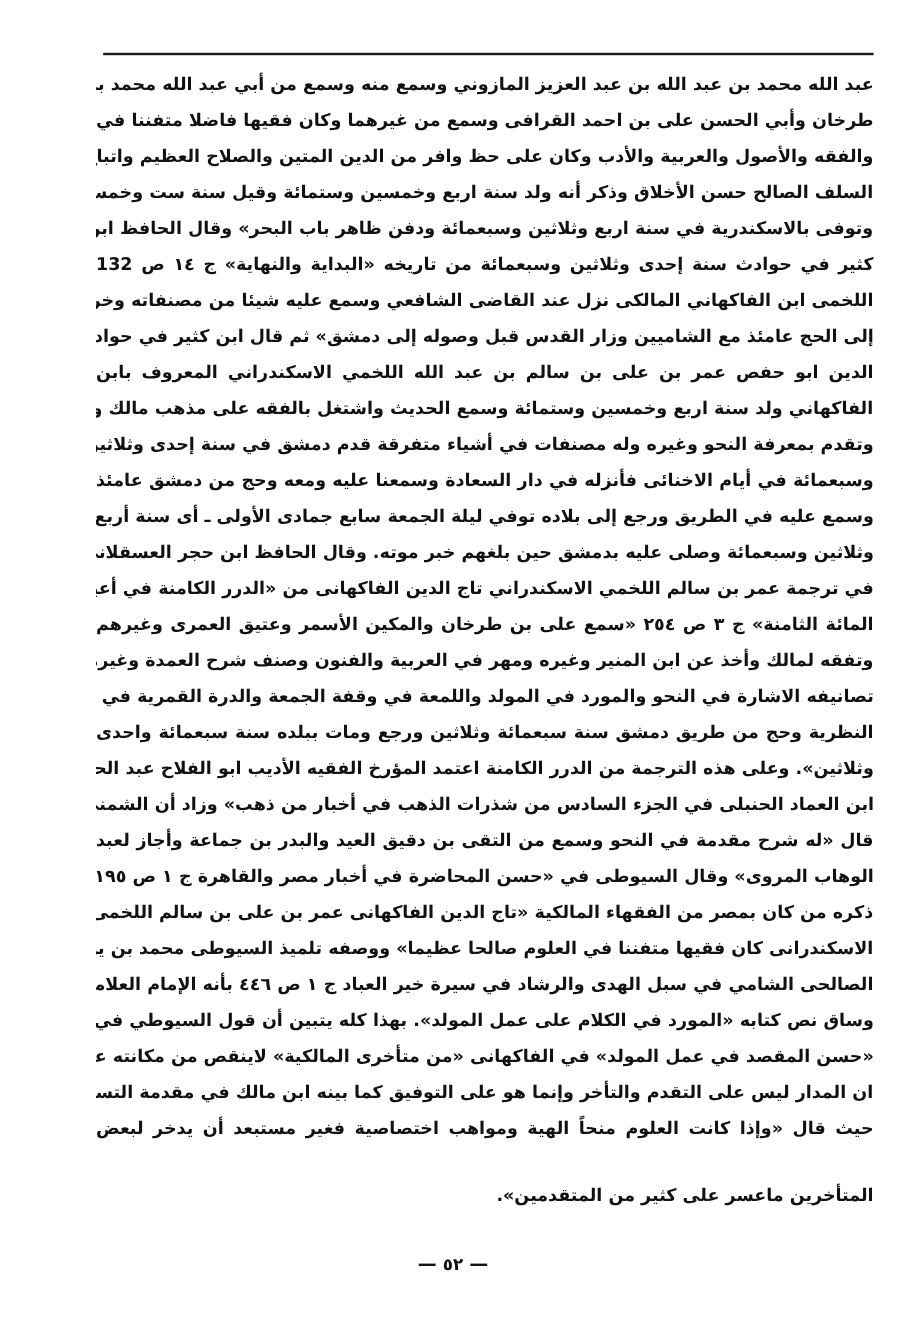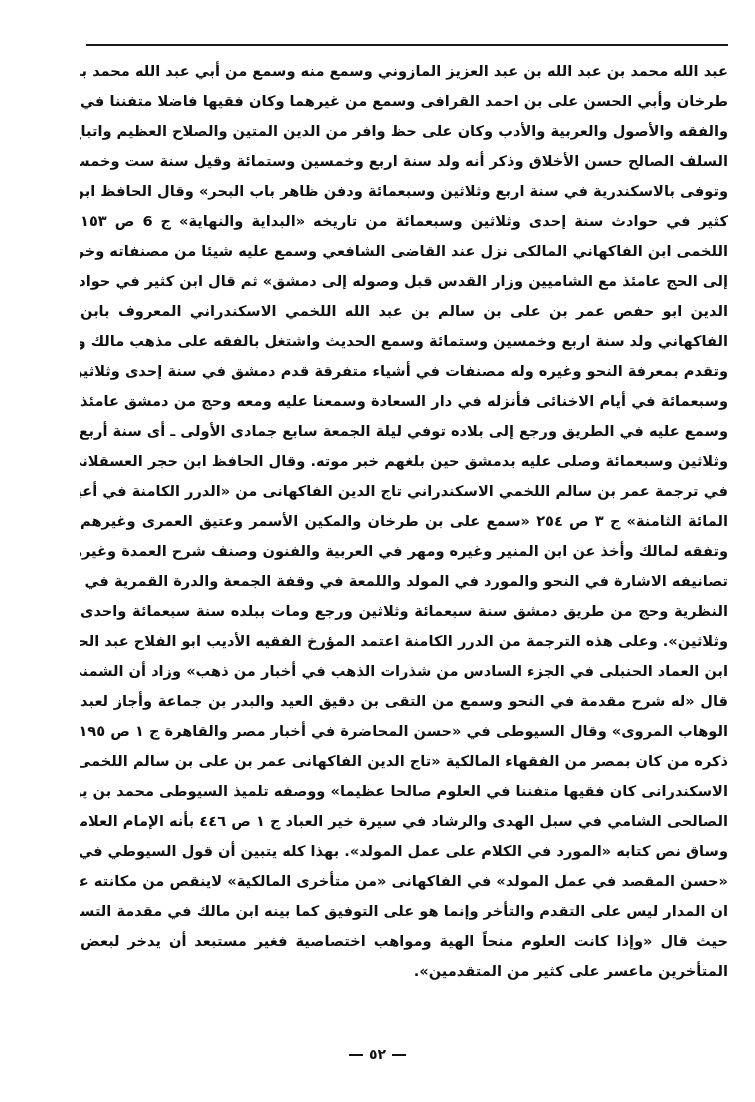--- a/index.html
+++ b/index.html
@@ -45,20 +45,21 @@
       font-size: 14.6px;
       font-weight: bold;
       text-align: justify;
       text-align-last: justify;
       white-space: nowrap;
       overflow: hidden;
       color: #111111;
     }
     .line.last {
       text-align-last: right;
+      margin-top: 26px;
     }
     .page-number {
       position: absolute;
       left: 0;
       width: 755px;
       top: 1046px;
       text-align: center;
       direction: rtl;
       font-size: 14px;
       font-weight: bold;
@@ -78,21 +79,21 @@
 
 <div class="page">
   <div class="top-rule"></div>
 
   <div class="body-text">
     <span class="line">عبد الله محمد بن عبد الله بن عبد العزيز المازوني وسمع منه وسمع من أبي عبد الله محمد بن</span>
     <span class="line">طرخان وأبي الحسن على بن احمد القرافى وسمع من غيرهما وكان فقيها فاضلا متفننا في الحديث</span>
     <span class="line">والفقه والأصول والعربية والأدب وكان على حظ وافر من الدين المتين والصلاح العظيم واتباع</span>
     <span class="line">السلف الصالح حسن الأخلاق وذكر أنه ولد سنة اربع وخمسين وستمائة وقيل سنة ست وخمسين</span>
     <span class="line">وتوفى بالاسكندرية في سنة اربع وثلاثين وسبعمائة ودفن ظاهر باب البحر» وقال الحافظ ابن</span>
-    <span class="line">كثير في حوادث سنة إحدى وثلاثين وسبعمائة من تاريخه «البداية والنهاية» ج 6 ص ١٥٣</span>
+    <span class="line">كثير في حوادث سنة إحدى وثلاثين وسبعمائة من تاريخه «البداية والنهاية» ج ١٤ ص 132</span>
     <span class="line">اللخمى ابن الفاكهاني المالكى نزل عند القاضى الشافعي وسمع عليه شيئا من مصنفاته وخرج</span>
     <span class="line">إلى الحج عامئذ مع الشاميين وزار القدس قبل وصوله إلى دمشق» ثم قال ابن كثير في حوادث</span>
     <span class="line">الدين ابو حفص عمر بن على بن سالم بن عبد الله اللخمي الاسكندراني المعروف بابن</span>
     <span class="line">الفاكهاني ولد سنة اربع وخمسين وستمائة وسمع الحديث واشتغل بالفقه على مذهب مالك وبرع</span>
     <span class="line">وتقدم بمعرفة النحو وغيره وله مصنفات في أشياء متفرقة قدم دمشق في سنة إحدى وثلاثين</span>
     <span class="line">وسبعمائة في أيام الاخنائى فأنزله في دار السعادة وسمعنا عليه ومعه وحج من دمشق عامئذ</span>
     <span class="line">وسمع عليه في الطريق ورجع إلى بلاده توفي ليلة الجمعة سابع جمادى الأولى ـ أى سنة أربع</span>
     <span class="line">وثلاثين وسبعمائة وصلى عليه بدمشق حين بلغهم خبر موته. وقال الحافظ ابن حجر العسقلاني</span>
     <span class="line">في ترجمة عمر بن سالم اللخمي الاسكندراني تاج الدين الفاكهانى من «الدرر الكامنة في أعيان</span>
     <span class="line">المائة الثامنة» ج ٣ ص ٢٥٤ «سمع على بن طرخان والمكين الأسمر وعتيق العمرى وغيرهم</span>

